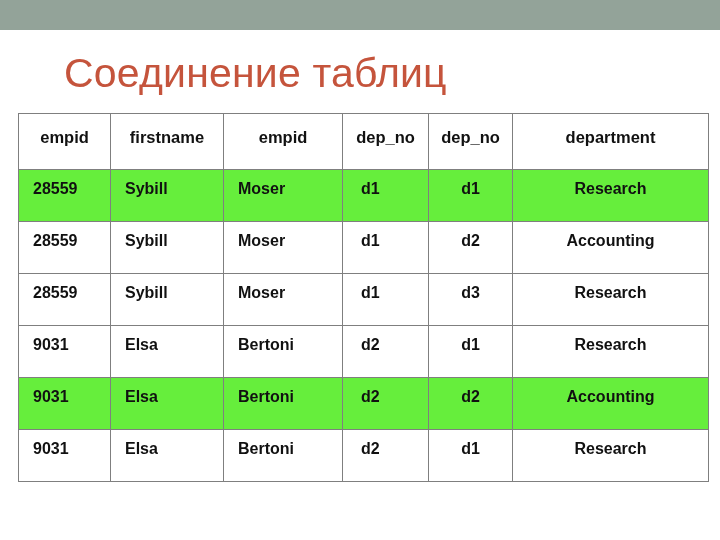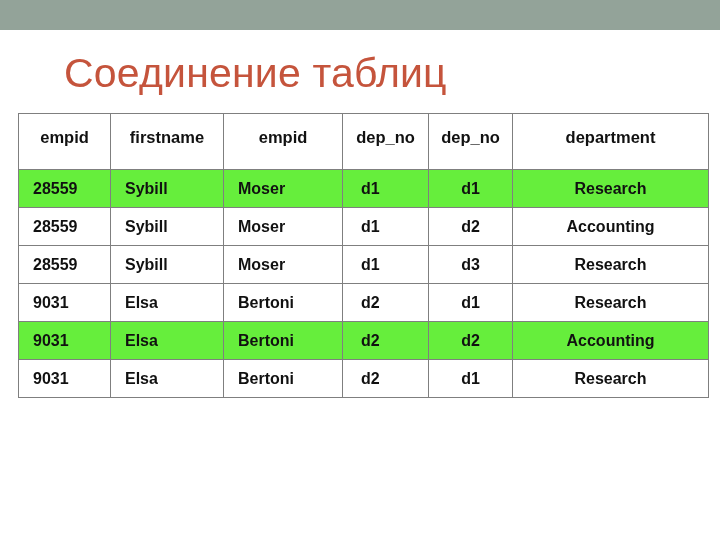--- a/index.html
+++ b/index.html
@@ -55,21 +55,21 @@
   #join-table col.c-department { width: 196px; }
 
   #join-table td, #join-table th {
     border: 1px solid #7f7f7f;
     text-align: center;
     vertical-align: top;
     font-size: 16px;
     font-weight: bold;
     color: #111111;
     padding: 10px 4px 0 4px;
-    height: 38px;
+    height: 52px;
     box-sizing: border-box;
     background: #ffffff;
   }
 
   #join-table thead th {
     height: 56px;
     padding-top: 14px;
     font-size: 16.5px;
   }
 

